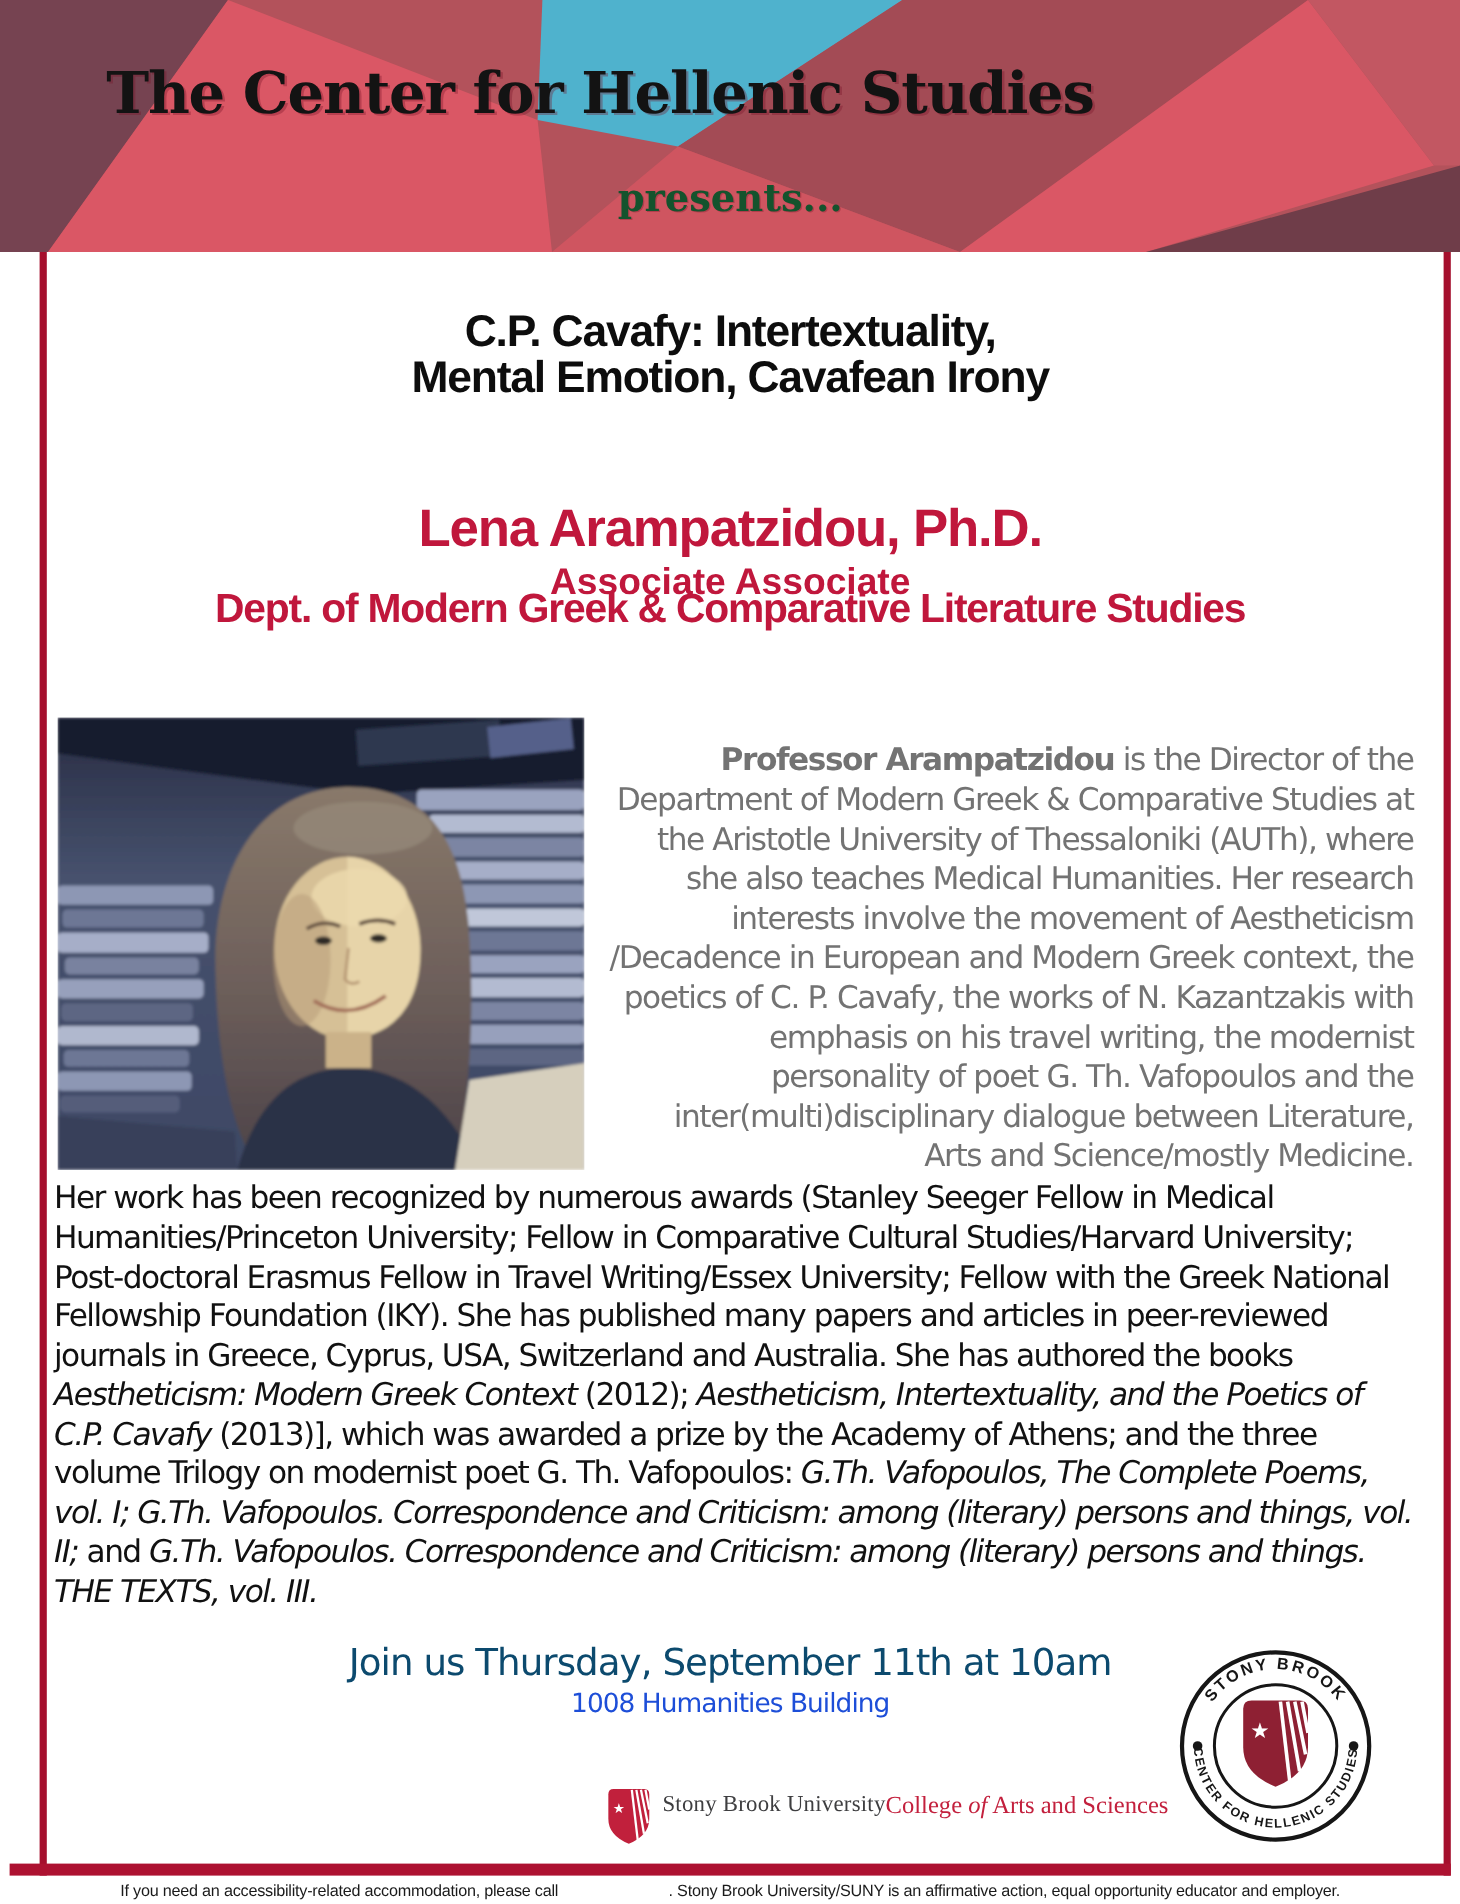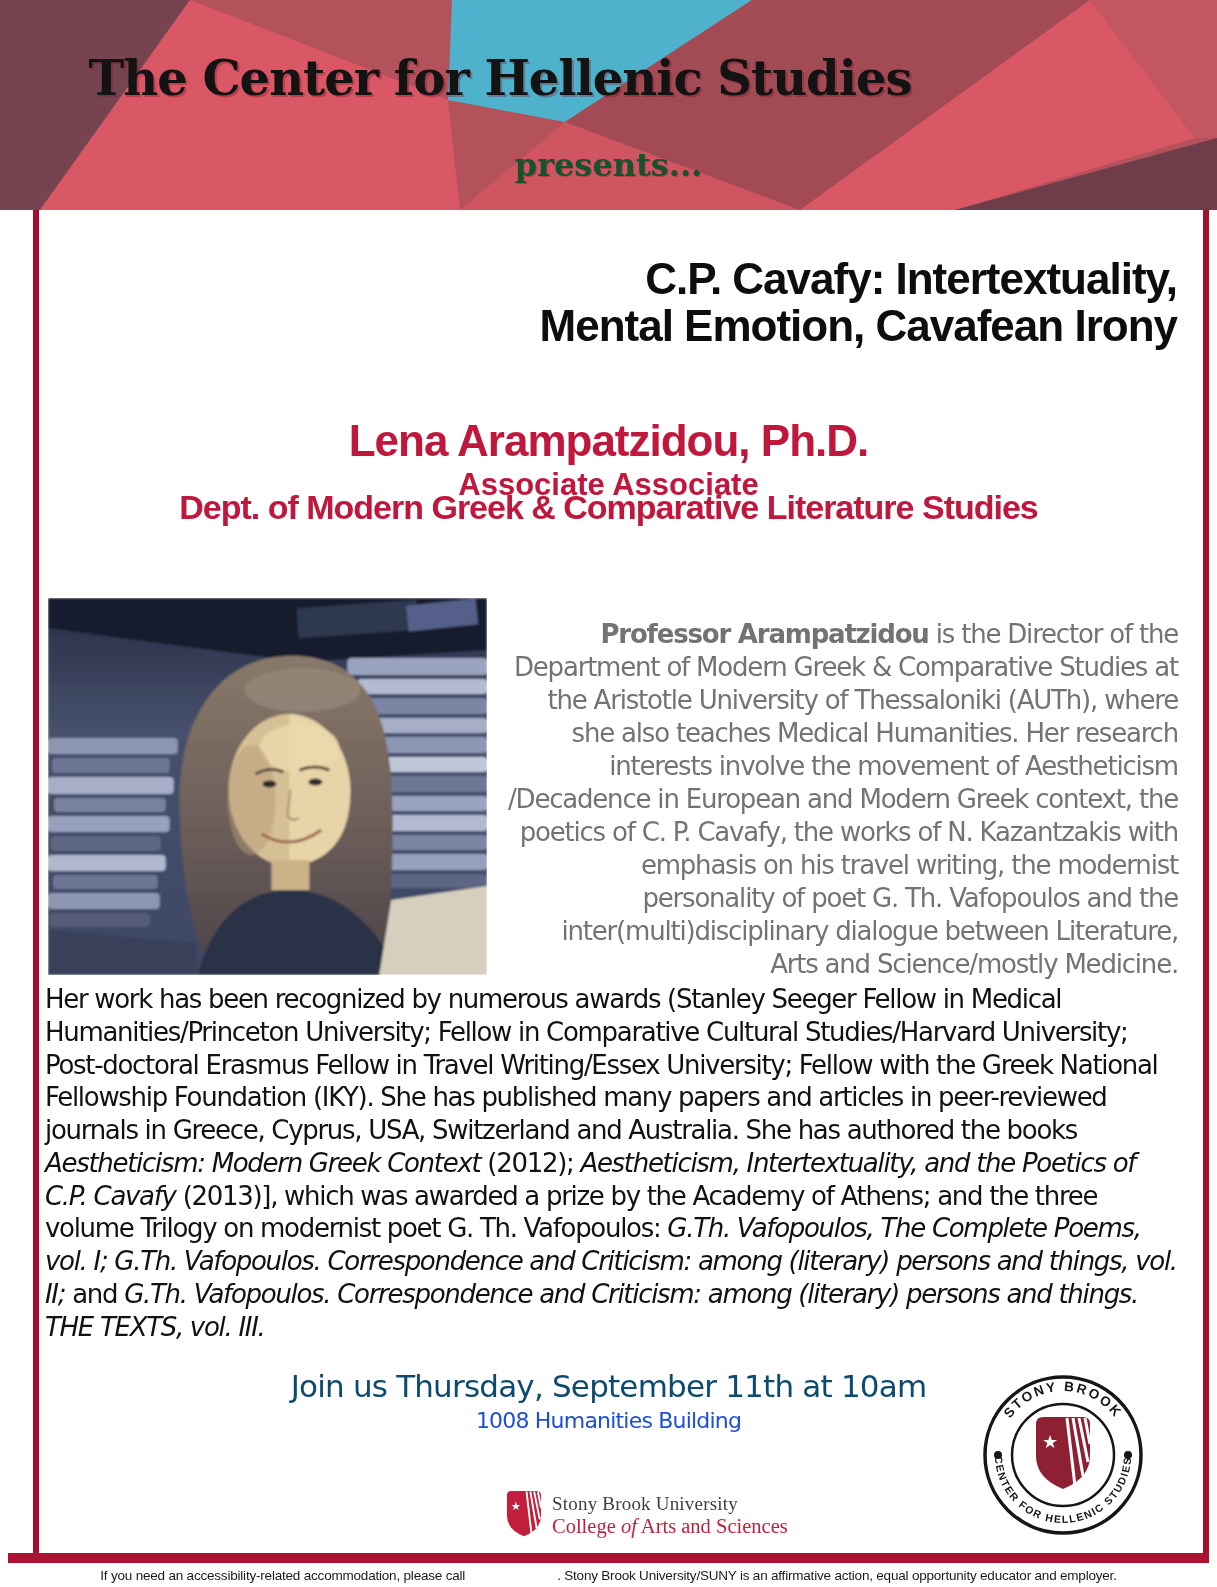--- a/index.html
+++ b/index.html
@@ -13,22 +13,22 @@
     color:#131313;letter-spacing:-1px;
     text-shadow:2px 2px 0 rgba(120,20,40,.35);}
   .presents{left:0;top:146px;width:1217px;text-align:center;
     font-family:"DejaVu Serif","Liberation Serif",serif;font-weight:bold;font-size:32px;
     color:#14532d;text-shadow:1px 1px 0 rgba(120,20,40,.35);}
   
   .frame-left {left:33px; top:210px;width:6px;height:1353px;background:#a50f2d;}
   .frame-right{left:1203px;top:210px;width:6px;height:1353px;background:#a50f2d;}
   .frame-bottom{left:8px;top:1553px;width:1201px;height:10px;background:#ad1231;}
   
-  .talk-title{left:40px;top:256px;width:1137px;text-align:right;
-    font-family:"Liberation Sans",sans-serif;font-weight:bold;font-size:44px;
+  .talk-title{left:40px;top:256px;width:1137px;text-align:center;
+    font-family:"Liberation Sans",sans-serif;font-weight:bold;font-size:37px;
     line-height:1.06;color:#0d0d0d;letter-spacing:-1px;}
   .speaker-name{left:40px;top:416px;width:1137px;text-align:center;
     font-family:"Liberation Sans",sans-serif;font-weight:bold;font-size:44px;
     color:#c0173c;letter-spacing:-1px;}
   .speaker-role{left:40px;top:467px;width:1137px;text-align:center;
     font-family:"Liberation Sans",sans-serif;font-weight:bold;font-size:31px;color:#c0173c;}
   .speaker-dept{left:40px;top:488px;width:1137px;text-align:center;
     font-family:"Liberation Sans",sans-serif;font-weight:bold;font-size:34px;
     color:#c0173c;letter-spacing:-1px;}
   .speaker-univ{left:40px;top:543px;width:1137px;text-align:center;
@@ -43,21 +43,21 @@
   .bio2 i{letter-spacing:-1.3px;}
   
   .photo{left:48px;top:598px;width:439px;height:377px;}
   
   .event1{left:40px;top:1368px;width:1137px;text-align:center;
     font-size:31px;letter-spacing:-0.8px;color:#0c4a6e;}
   .event2{left:40px;top:1408px;width:1137px;text-align:center;
     font-size:22px;letter-spacing:-0.8px;color:#1d4ed8;}
   
   .sbu-logo{left:505px;top:1489px;display:flex;align-items:flex-start;gap:9px;}
-  .sbu-text{display:flex;flex-direction:column;padding-top:5px;}
+  .sbu-text{display:flex;flex-direction:row;padding-top:5px;}
   .sbu-line1{font-family:"Liberation Serif",serif;font-size:19px;color:#3e3e40;
     letter-spacing:0.2px;line-height:1.1;}
   .sbu-line2{font-family:"Liberation Serif",serif;font-size:20.5px;color:#c3203d;
     line-height:1.15;}
   .seal{left:980px;top:1372px;width:166px;height:166px;}
   
   .footer{left:0;top:1568px;width:1217px;text-align:center;
     font-size:13.5px;letter-spacing:-0.2px;color:#1a1a1a;
     font-family:"Liberation Sans",sans-serif;}
   .phone-gap{display:inline-block;width:92px;}

